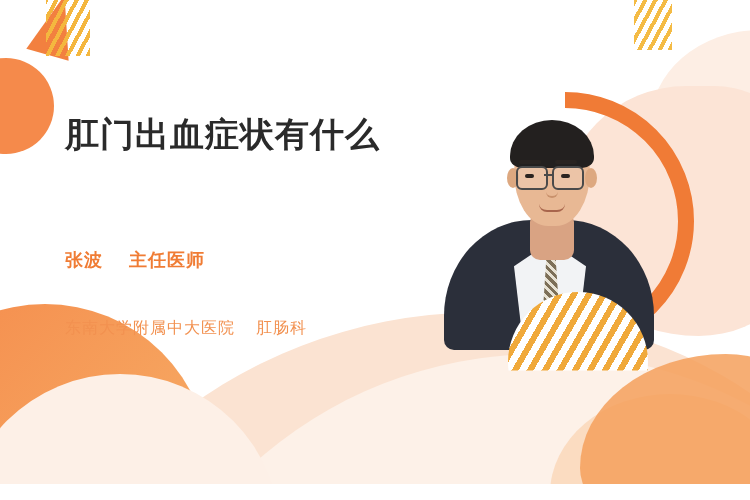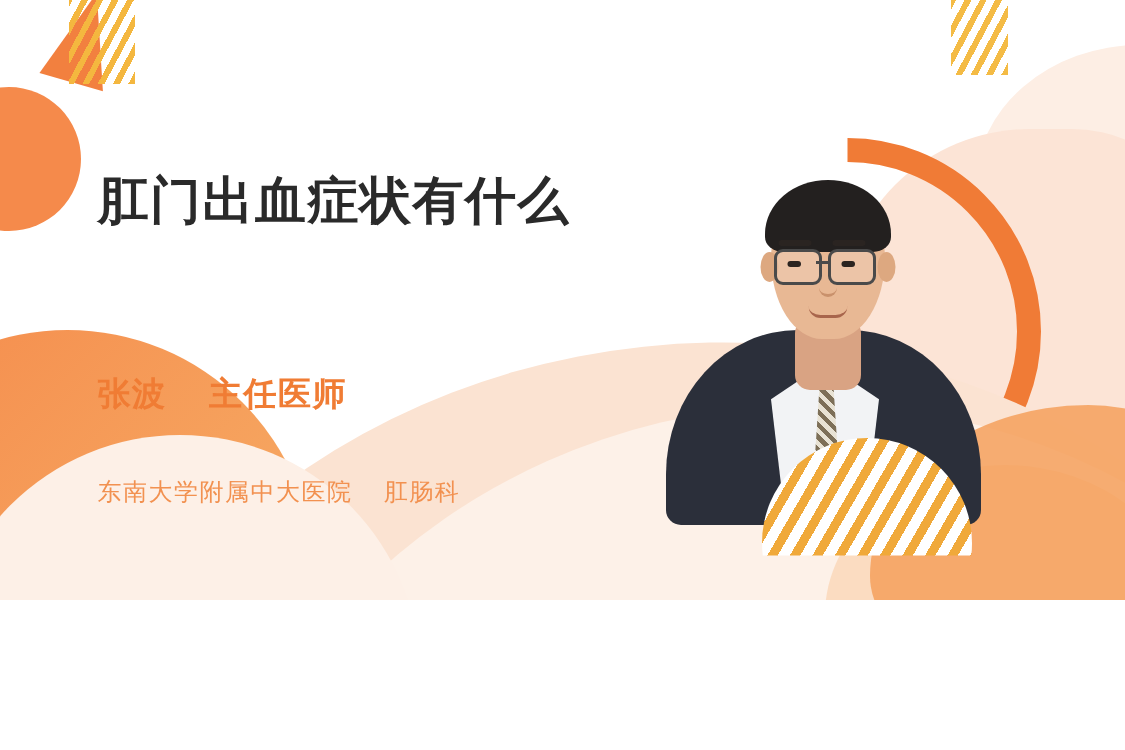--- a/index.html
+++ b/index.html
@@ -3,21 +3,21 @@
 <meta charset="utf-8">
 <style>
   html, body {
     margin: 0;
     padding: 0;
     background: #ffffff;
   }
   #card {
     position: relative;
     width: 750px;
-    height: 400px;
+    height: 484px;
     overflow: hidden;
     background: #ffffff;
     font-family: "Liberation Sans", sans-serif;
   }
 
   
   .deco { position: absolute; pointer-events: none; }
 
   
   .circle-tl {
@@ -224,21 +224,21 @@
     color: #2a2a2a;
     font-size: 34px;
     font-weight: bold;
     line-height: 1.32;
     letter-spacing: 1px;
   }
   .doctor-line {
     position: absolute;
     left: 65px; top: 248px;
     color: #f07c34;
-    font-size: 22px;
+    font-size: 18px;
     font-weight: bold;
     letter-spacing: 1px;
   }
   .doctor-line .sep { display: inline-block; width: 14px; }
   .hospital-line {
     position: absolute;
     left: 65px; top: 290px;
     color: #f29150;
     font-size: 16px;
     letter-spacing: 1px;

